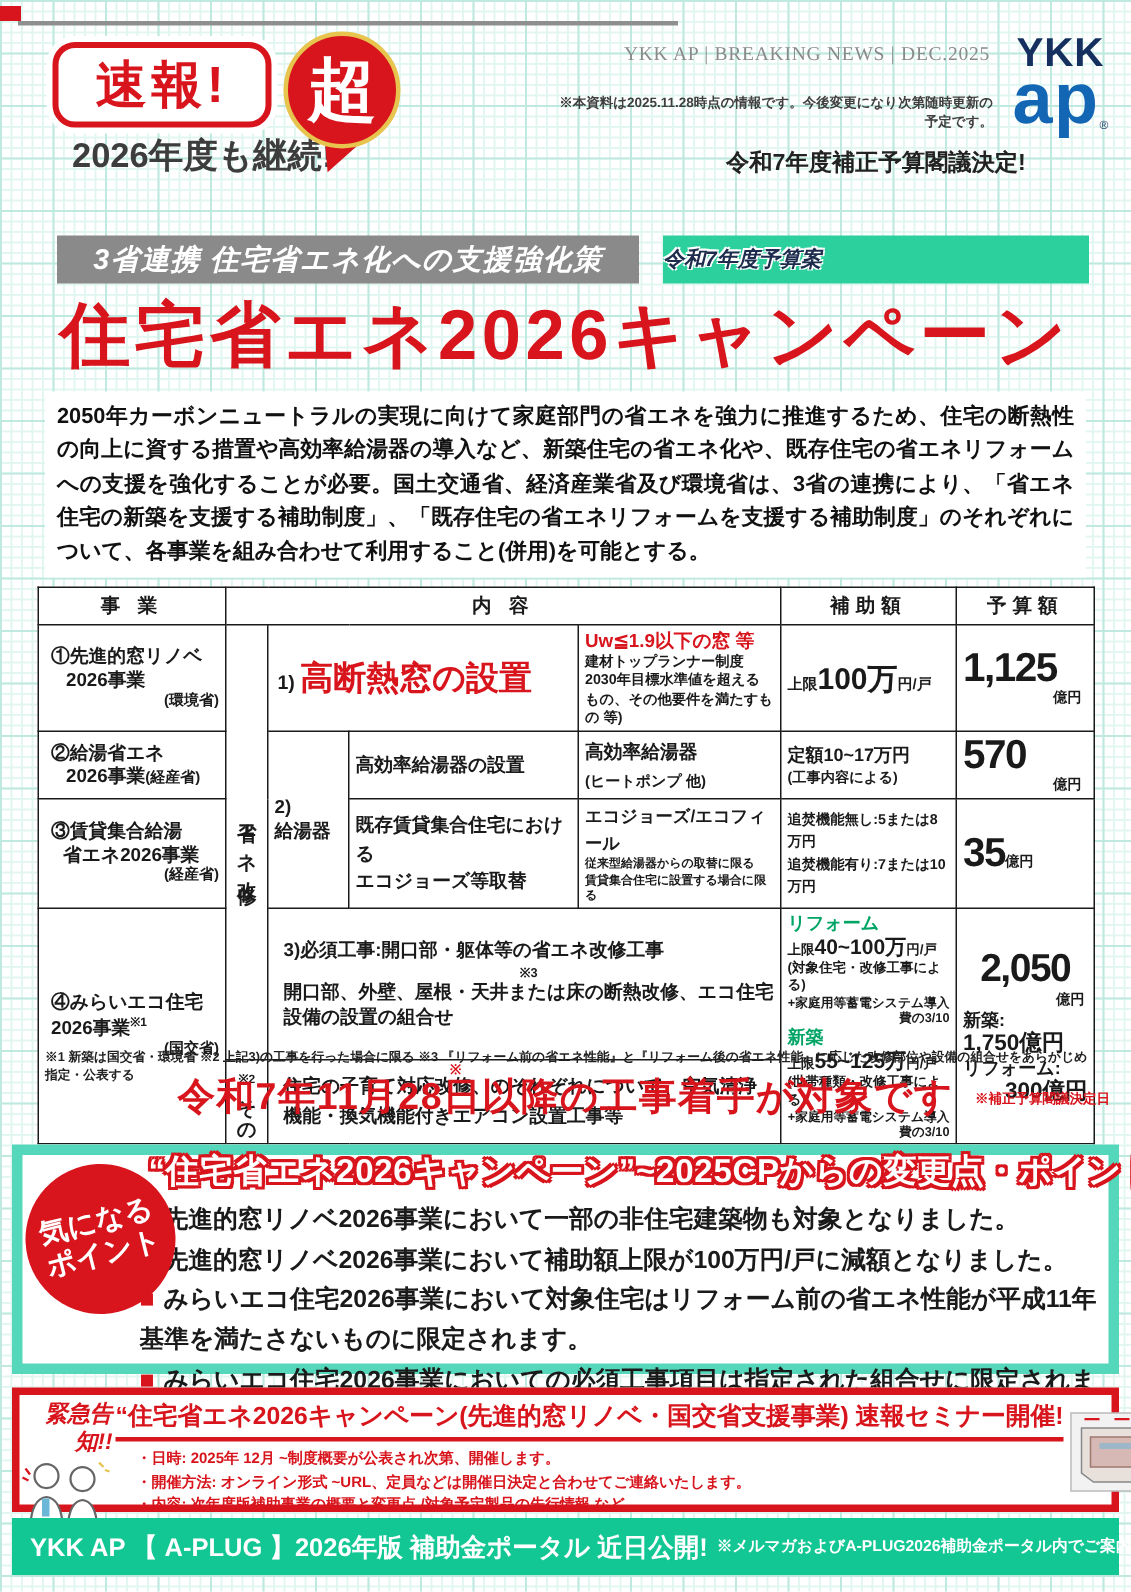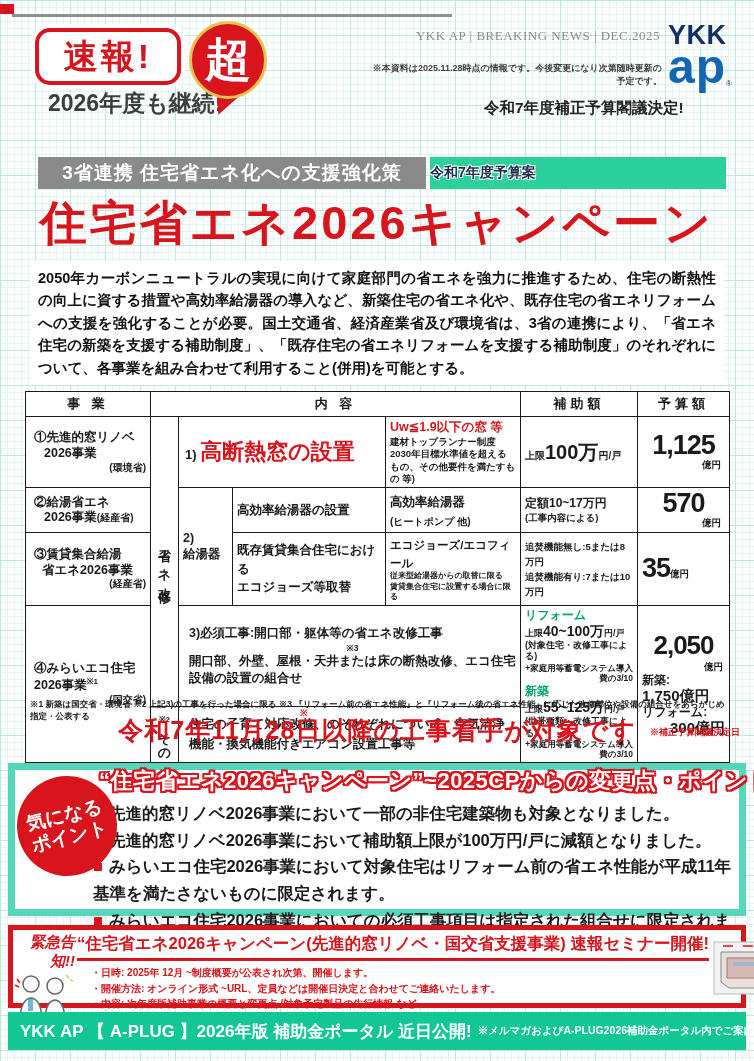--- a/index.html
+++ b/index.html
@@ -41,33 +41,33 @@
     border-top:24px solid #d8141c; transform:rotate(18deg);
   }
   .breaking{
     position:absolute; left:380px; top:28px; width:280px; text-align:right;
     font-family:"Liberation Serif", serif; color:#8a8a8a; font-size:13px; letter-spacing:0.5px;
   }
   .disclaimer{
     position:absolute; left:366px; top:62px; width:296px; text-align:right;
     font-size:9px; font-weight:bold; color:#3f3f3f;
   }
-  .logo{ position:absolute; left:668px; top:24px; width:78px; text-align:left; line-height:0.85; }
+  .logo{ position:absolute; left:668px; top:24px; width:78px; text-align:center; line-height:0.85; }
   .logo-top{ font-size:27px; font-weight:900; color:#15305f; letter-spacing:0.5px; display:block; }
   .logo-bottom{ font-size:48px; font-weight:900; color:#1366b4; display:inline-block; letter-spacing:1px; }
   .logo-reg{ font-size:8px; color:#15305f; vertical-align:bottom; }
 
   .continue-line{ position:absolute; left:48px; top:88px; font-size:23px; font-weight:900; color:#3d3d3d; }
   .cabinet-note{ position:absolute; left:484px; top:98px; font-size:15.5px; font-weight:900; color:#222; }
   .headline2{ position:absolute; left:40px; top:100px; display:flex; align-items:flex-end; color:#d8141c; white-space:nowrap; }
   .headline2 .pre{ font-size:26px; font-weight:900; padding-bottom:5px; }
   .headline2 .big{ font-size:49px; font-weight:900; letter-spacing:-1px; }
   .headline2 .suf{ font-size:28px; font-weight:900; padding-bottom:4px; }
 
-  .banner-row{ position:absolute; left:38px; top:157px; width:688px; display:flex; gap:4px; }
+  .banner-row{ position:absolute; left:38px; top:157px; width:688px; display:flex; gap:16px;font-style:italic; }
   .gray-box{
     background:#8a8a8a; color:#fff; font-size:19px; font-weight:900; letter-spacing:1px;
     width:388px; height:32px; display:flex; align-items:center; justify-content:center; white-space:nowrap;
   }
   .teal-box{
     background:#2bd09c; color:#1d2c4d; height:32px; flex:1;
     display:flex; align-items:center; justify-content:space-between; gap:8px; white-space:nowrap;
     text-shadow:1px 1px 0 #fff,-1px 1px 0 #fff,1px -1px 0 #fff,-1px -1px 0 #fff;
   }
   .teal-box .t1{ font-size:14px; font-weight:900; }
@@ -104,21 +104,21 @@
   .detail-red{ color:#d8141c; font-size:12.5px; font-weight:900; display:block; }
   .detail-small{ font-size:9.5px; font-weight:bold; line-height:1.3; display:block; }
   .cell-main{ font-size:12.5px; font-weight:bold; line-height:1.5; }
   .cell-sub{ font-size:10px; font-weight:bold; }
   .subno{ font-size:12.5px; font-weight:bold; line-height:1.3; }
   .subsidy1 .sm{ font-size:10px; font-weight:bold; }
   .subsidy1 .lg{ font-size:20px; font-weight:900; }
   .subsidy2 .m{ font-size:12px; font-weight:bold; display:block; }
   .subsidy2 .s{ font-size:9.5px; font-weight:bold; display:block; }
   .subsidy3{ font-size:9.5px; font-weight:bold; line-height:1.6; }
-  .budget-num{ font-size:27px; font-weight:900; line-height:1; display:block; text-align:center; letter-spacing:-1px; }
+  .budget-num{ font-size:27px; font-weight:900; line-height:1; display:block; text-align:left; letter-spacing:-1px; }
   .budget-unit{ display:block; text-align:right; font-size:9.5px; font-weight:bold; padding-right:4px; }
   .green{ color:#00a566; }
   .r4c .l1{ font-size:12.5px; font-weight:bold; display:block; }
   .r4c .n3{ font-size:8.5px; font-weight:bold; display:block; text-align:center; }
   .r4c .l2{ font-size:12.5px; font-weight:bold; display:block; line-height:1.35; }
   .r4s{ font-size:9px; font-weight:bold; line-height:1.25; text-align:left; }
   .r4s .glabel{ font-size:12px; font-weight:900; display:block; }
   .r4s .cap{ font-size:9px; font-weight:bold; }
   .r4s .capnum{ font-size:14px; font-weight:900; }
   .r4s .add{ display:block; text-align:right; font-size:8.5px; }

